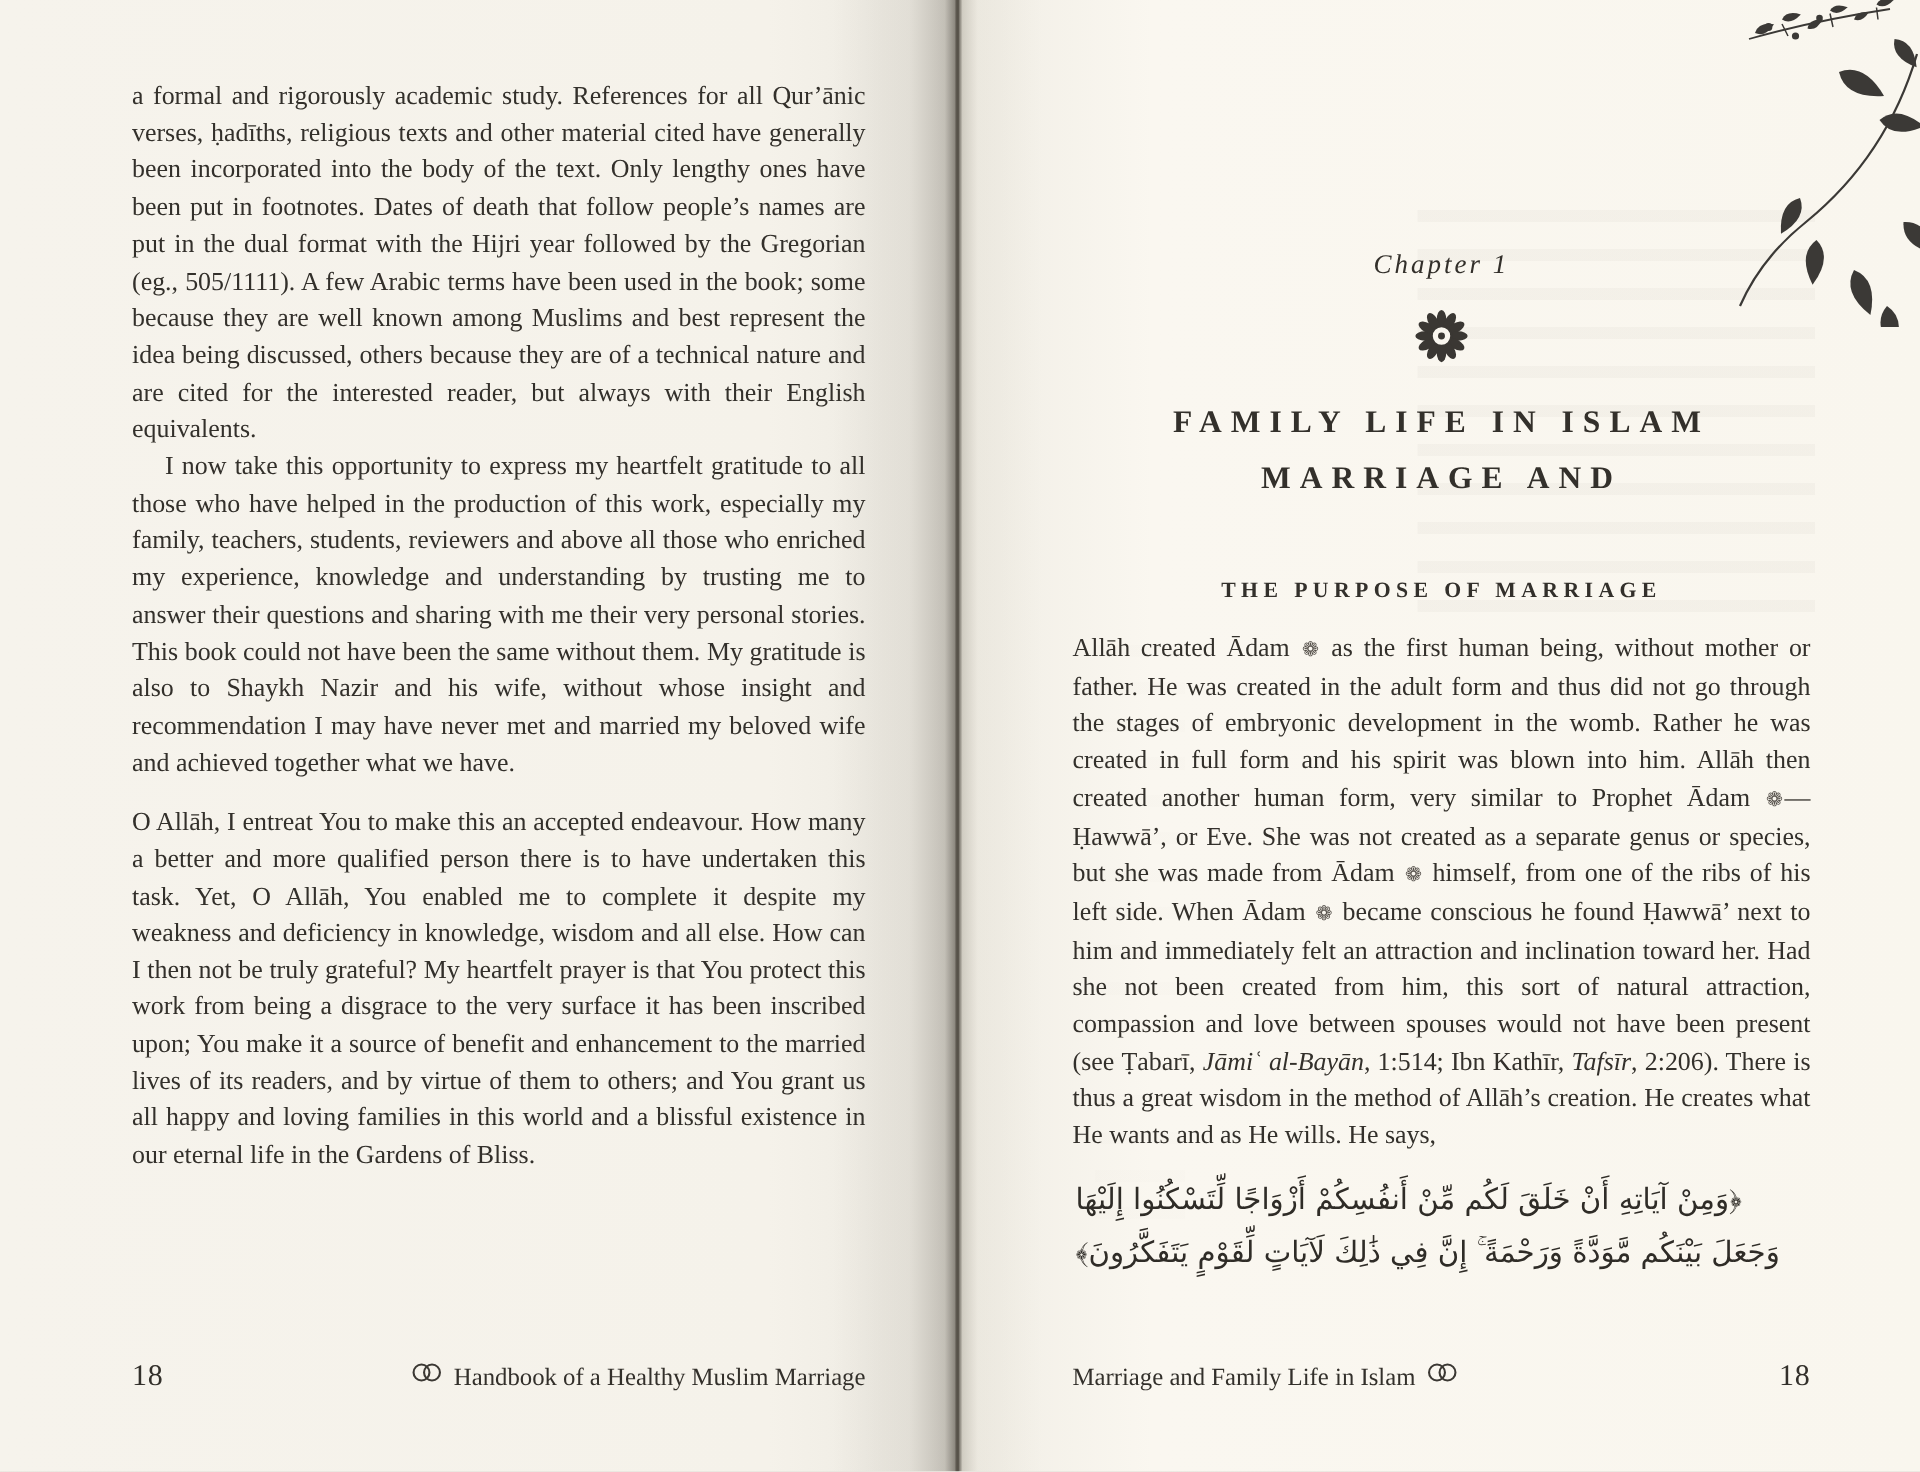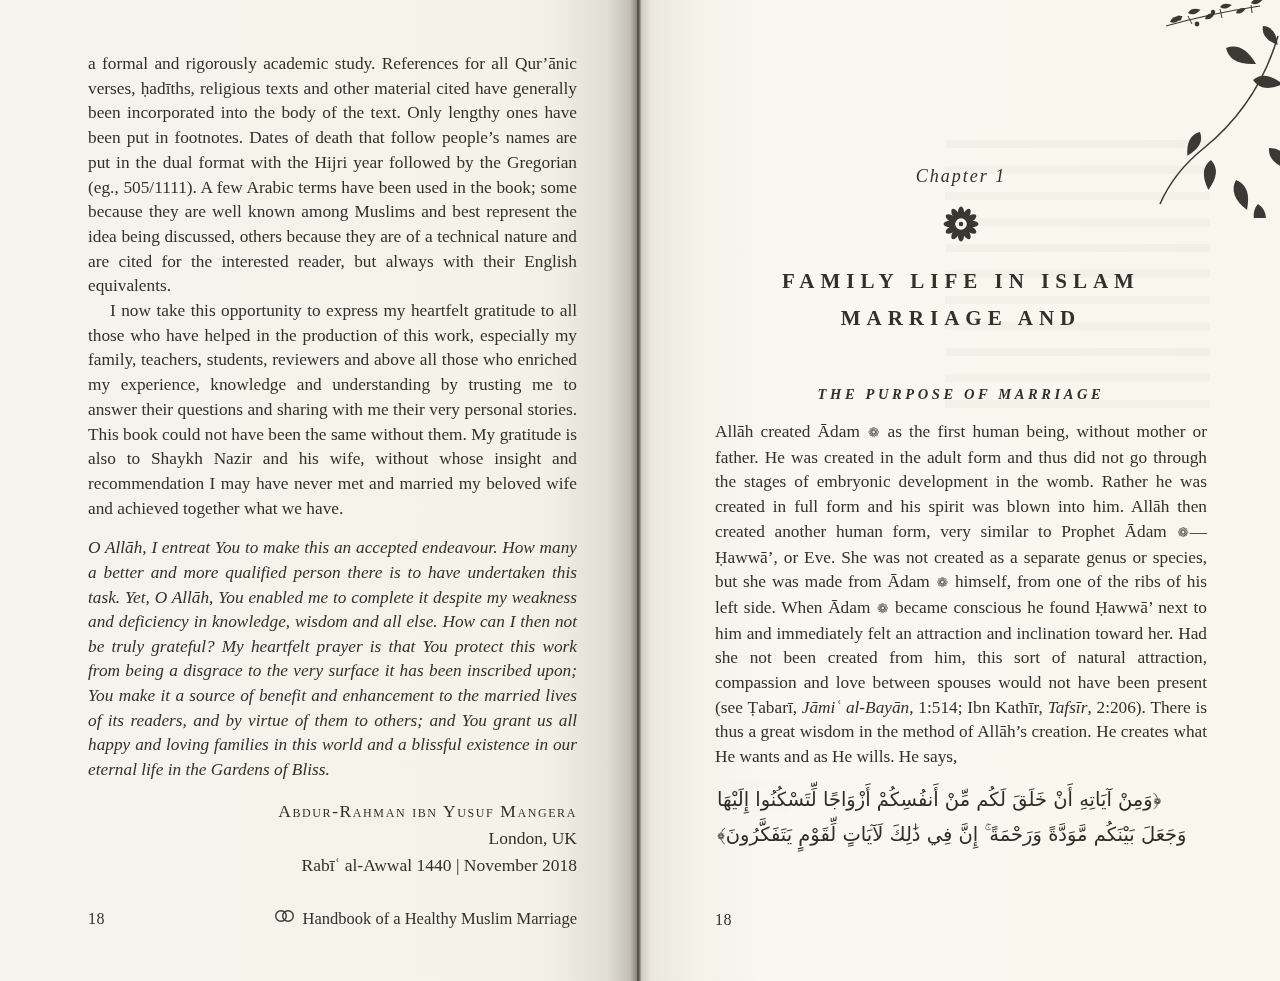--- a/index.html
+++ b/index.html
@@ -12,35 +12,35 @@
   .gutter-line{position:absolute;left:637px;top:0;width:2px;height:100%;background:rgba(70,66,58,0.65);filter:blur(0.4px);}
   
   .ghost{position:absolute;left:945px;top:140px;width:265px;height:270px;opacity:0.55;
         background:repeating-linear-gradient(180deg,rgba(130,120,108,0.09) 0 8px,rgba(130,120,108,0) 8px 26px);}
   .ghost2{position:absolute;left:730px;top:430px;width:60px;height:400px;opacity:0.25;
         background:repeating-linear-gradient(180deg,rgba(130,120,108,0.05) 0 8px,rgba(130,120,108,0) 8px 25px);}
 
   .textblock-left{position:absolute;left:88px;top:52px;width:489px;}
   p.body{font-size:17.3px;line-height:24.7px;text-align:justify;margin:0;}
   p.indent{text-indent:22px;}
-  p.prayer{font-size:17.3px;line-height:24.6px;text-align:justify;font-style:italic;margin:15px 0 0 0;}
+  p.prayer{font-size:17.3px;line-height:24.6px;text-align:justify;margin:15px 0 0 0;}
   .signature{margin-top:16px;text-align:right;line-height:27px;}
   .sig-name{font-variant:small-caps;letter-spacing:1.6px;font-size:17.5px;}
   .sig-loc,.sig-date{font-size:17.5px;}
 
   .footer{position:absolute;bottom:52px;display:flex;justify-content:space-between;align-items:center;font-size:16.5px;}
   .footer-left{left:88px;width:489px;}
   .footer-right{left:715px;width:492px;}
   .running{display:flex;align-items:flex-start;gap:7px;}
-  .pagenum{font-size:16px;letter-spacing:0.5px;}
+  .pagenum{font-size:20px;letter-spacing:0.5px;}
 
   .chapter-label{position:absolute;left:715px;top:166px;width:492px;text-align:center;font-style:italic;font-size:18px;letter-spacing:2px;}
   .ornament{position:absolute;left:715px;top:205px;width:492px;text-align:center;}
   .chapter-title{position:absolute;left:715px;top:263px;width:492px;text-align:center;font-weight:bold;font-size:21px;line-height:37px;letter-spacing:6px;}
-  .section-heading{position:absolute;left:715px;top:386px;width:492px;text-align:center;font-weight:600;font-size:14.5px;letter-spacing:3.6px;font-style:italic;}
+  .section-heading{position:absolute;left:715px;top:386px;width:492px;text-align:center;font-weight:600;font-size:14.5px;letter-spacing:3.6px;}
 
   .flow-right{position:absolute;left:715px;top:420px;width:492px;}
   .seg-i{font-style:italic;}
   .seg-hon{font-size:0.78em;color:#55504a;padding:0 1px;}
   .arabic{direction:rtl;text-align:left;font-family:"DejaVu Sans",sans-serif;font-size:19.5px;line-height:35px;margin:12px 2px 0 2px;color:#2f2c27;}
   .translation{font-size:16.8px;line-height:24.5px;text-align:justify;margin:12px 6px 0 38px;}
 
   .leaves{position:absolute;right:0;top:0;}
   svg{display:block;}
   .footer .rings{flex:0 0 auto;}
@@ -53,25 +53,20 @@
   <div class="gutter"></div>
   <div class="gutter-line"></div>
   <div class="ghost"></div>
   <div class="ghost2"></div>
 
   <div>
     <div class="textblock-left">
       <p class="body">a formal and rigorously academic study. References for all Qur’ānic verses, ḥadīths, religious texts and other material cited have generally been incorporated into the body of the text. Only lengthy ones have been put in footnotes. Dates of death that follow people’s names are put in the dual format with the Hijri year followed by the Gregorian (eg., 505/1111). A few Arabic terms have been used in the book; some because they are well known among Muslims and best represent the idea being discussed, others because they are of a technical nature and are cited for the interested reader, but always with their English equivalents.</p>
       <p class="body indent">I now take this opportunity to express my heartfelt gratitude to all those who have helped in the production of this work, especially my family, teachers, students, reviewers and above all those who enriched my experience, knowledge and understanding by trusting me to answer their questions and sharing with me their very personal stories. This book could not have been the same without them. My gratitude is also to Shaykh Nazir and his wife, without whose insight and recommendation I may have never met and married my beloved wife and achieved together what we have.</p>
       <p class="prayer">O Allāh, I entreat You to make this an accepted endeavour. How many a better and more qualified person there is to have undertaken this task. Yet, O Allāh, You enabled me to complete it despite my weakness and deficiency in knowledge, wisdom and all else. How can I then not be truly grateful? My heartfelt prayer is that You protect this work from being a disgrace to the very surface it has been inscribed upon; You make it a source of benefit and enhancement to the married lives of its readers, and by virtue of them to others; and You grant us all happy and loving families in this world and a blissful existence in our eternal life in the Gardens of Bliss.</p>
-      <div class="signature">
-        <div class="sig-name">Abdur-Rahman ibn Yusuf Mangera</div>
-        <div class="sig-loc">London, UK</div>
-        <div class="sig-date">Rabīʿ al-Awwal 1440 | November 2018</div>
-      </div>
     </div>
     <div class="footer footer-left">
       <span class="pagenum">18</span>
       <span class="running">
         <svg class="rings" width="22" height="14" viewBox="0 0 22 14">
           <circle cx="7" cy="7" r="5.3" fill="none" stroke="#3b3833" stroke-width="1.4"></circle>
           <circle cx="14" cy="7" r="5.3" fill="none" stroke="#3b3833" stroke-width="1.4"></circle>
         </svg>
         <span>Handbook of a Healthy Muslim Marriage</span>
       </span>
@@ -138,16 +133,23 @@
     </div>
 
     <div class="section-heading">THE PURPOSE OF MARRIAGE</div>
 
     <div class="flow-right">
       <p class="body"><span>Allāh created Ādam </span><span class="seg-hon">❁</span><span> as the first human being, without mother or father. He was created in the adult form and thus did not go through the stages of embryonic development in the womb. Rather he was created in full form and his spirit was blown into him. Allāh then created another human form, very similar to Prophet Ādam </span><span class="seg-hon">❁</span><span>—Ḥawwā’, or Eve. She was not created as a separate genus or species, but she was made from Ādam </span><span class="seg-hon">❁</span><span> himself, from one of the ribs of his left side. When Ādam </span><span class="seg-hon">❁</span><span> became conscious he found Ḥawwā’ next to him and immediately felt an attraction and inclination toward her. Had she not been created from him, this sort of natural attraction, compassion and love between spouses would not have been present (see Ṭabarī, </span><span class="seg-i">Jāmiʿ al-Bayān</span><span>, 1:514; Ibn Kathīr, </span><span class="seg-i">Tafsīr</span><span>, 2:206). There is thus a great wisdom in the method of Allāh’s creation. He creates what He wants and as He wills. He says,</span></p>
       <div class="arabic">﴿وَمِنْ آيَاتِهِ أَنْ خَلَقَ لَكُم مِّنْ أَنفُسِكُمْ أَزْوَاجًا لِّتَسْكُنُوا إِلَيْهَا وَجَعَلَ بَيْنَكُم مَّوَدَّةً وَرَحْمَةً ۚ إِنَّ فِي ذَٰلِكَ لَآيَاتٍ لِّقَوْمٍ يَتَفَكَّرُونَ﴾</div>
     </div>
 
     <div class="footer footer-right">
+      <span class="running">
+        <span>Marriage and Family Life in Islam</span>
+        <svg class="rings" width="22" height="14" viewBox="0 0 22 14">
+          <circle cx="7" cy="7" r="5.3" fill="none" stroke="#3b3833" stroke-width="1.4"></circle>
+          <circle cx="14" cy="7" r="5.3" fill="none" stroke="#3b3833" stroke-width="1.4"></circle>
+        </svg>
+      </span>
       <span class="pagenum">18</span>
     </div>
   </div>
 </div>
 
 </body></html>

